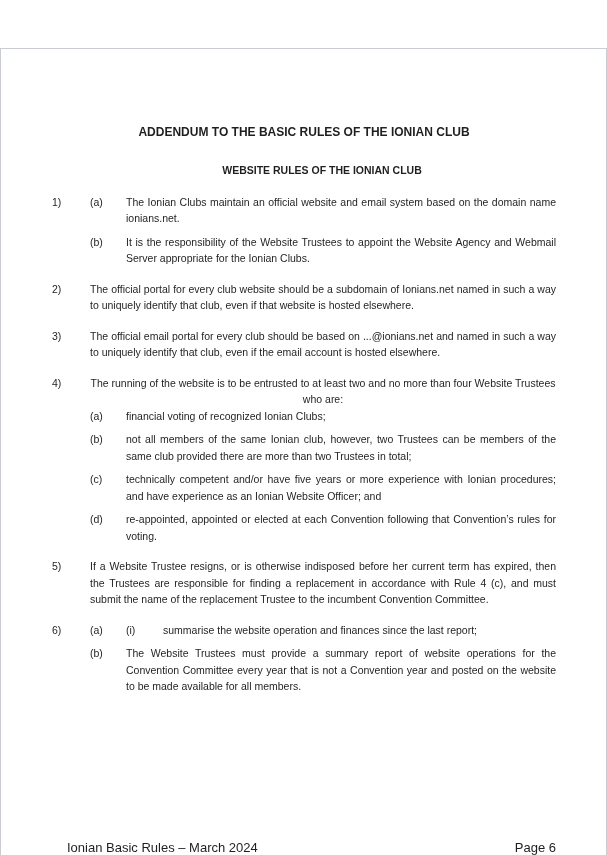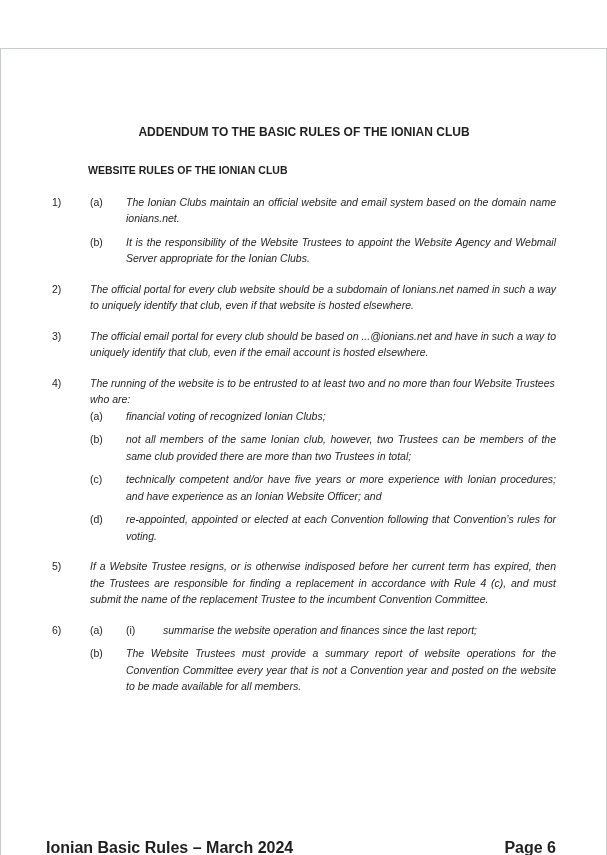--- a/index.html
+++ b/index.html
@@ -26,44 +26,44 @@
     padding-top: 76px;
     text-align: center;
     font-weight: bold;
     font-size: 12px;
     line-height: 15px;
   }
   .section-heading {
     margin: 22px 0 0 36px;
     font-weight: bold;
     font-size: 10.5px;
+    text-align: center;
   }
   .rules { margin-top: 15px; }
   .rule { display: flex; align-items: flex-start; }
   .rule + .rule { margin-top: 14px; }
   .rule-num { flex: 0 0 38px; }
   .rule-body { flex: 1 1 auto; min-width: 0; }
-  .para { text-align: justify; font-style: italic; }
-  .intro { text-align: left; }
+  .para { text-align: justify; }
+  .intro { text-align: center; }
   .sub-item { display: flex; align-items: flex-start; }
   .sub-item + .sub-item { margin-top: 7px; }
   .sub-label { flex: 0 0 36px; }
   .sub-body { flex: 1 1 auto; min-width: 0; }
   .subsub-item { display: flex; align-items: flex-start; }
   .subsub-label { flex: 0 0 37px; }
   .subsub-body { flex: 1 1 auto; min-width: 0; }
   .footer {
     position: absolute;
-    left: 45px;
+    left: 66px;
     right: 50px;
     top: 791px;
     display: flex;
     justify-content: space-between;
-    font-size: 16px;
-    font-weight: bold;
+    font-size: 13px;
   }
 </style>
 </head>
 <body>
 
 <div class="page">
 
   <div class="title">ADDENDUM TO THE BASIC RULES OF THE IONIAN CLUB</div>
 
   <div class="section-heading">WEBSITE RULES OF THE IONIAN CLUB</div>
@@ -84,21 +84,21 @@
       </div>
     </div>
 
     <div class="rule">
       <div class="rule-num">2)</div>
       <div class="rule-body para">The official portal for every club website should be a subdomain of Ionians.net named in such a way to uniquely identify that club, even if that website is hosted elsewhere.</div>
     </div>
 
     <div class="rule">
       <div class="rule-num">3)</div>
-      <div class="rule-body para">The official email portal for every club should be based on ...@ionians.net and have in such a way to uniquely identify that club, even if the email account is hosted elsewhere.</div>
+      <div class="rule-body para">The official email portal for every club should be based on ...@ionians.net and named in such a way to uniquely identify that club, even if the email account is hosted elsewhere.</div>
     </div>
 
     <div class="rule">
       <div class="rule-num">4)</div>
       <div class="rule-body">
         <div class="intro para">The running of the website is to be entrusted to at least two and no more than four Website Trustees who are:</div>
         <div class="sub-item">
           <div class="sub-label">(a)</div>
           <div class="sub-body para">financial voting of recognized Ionian Clubs;</div>
         </div>

